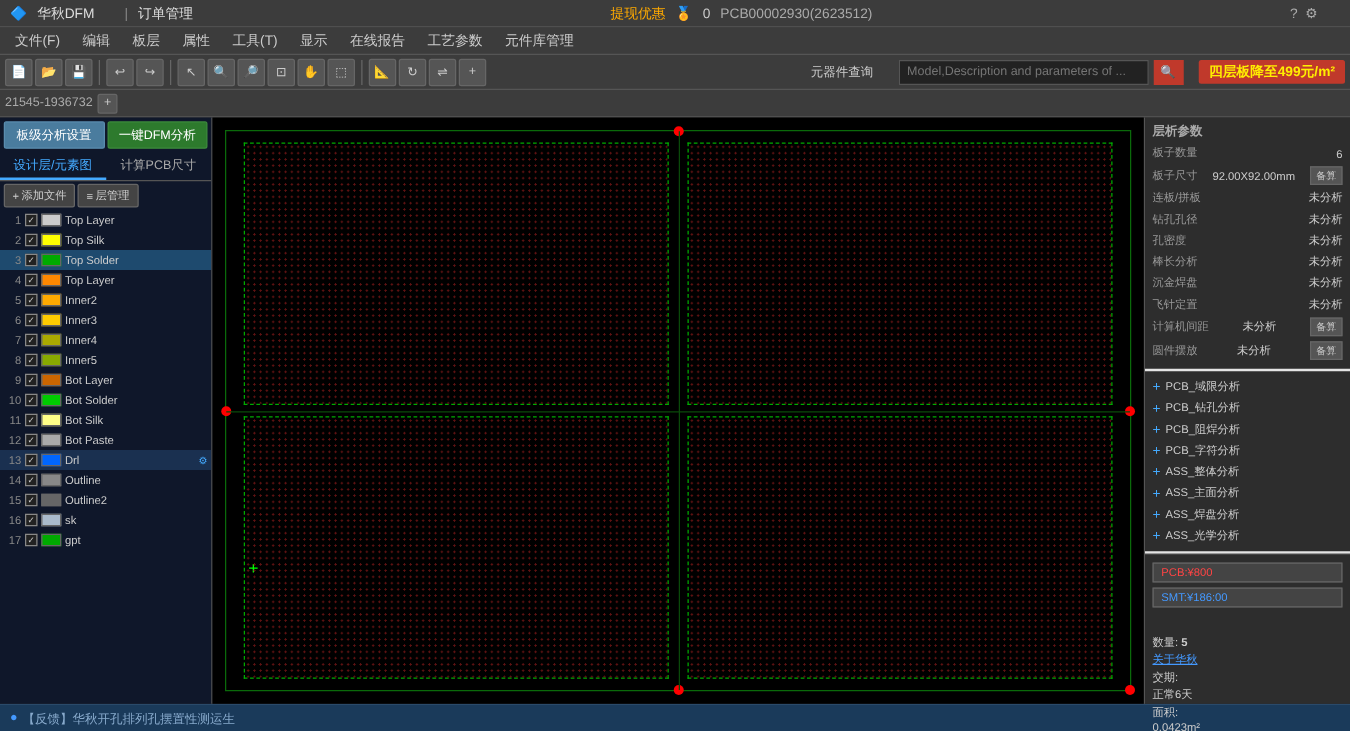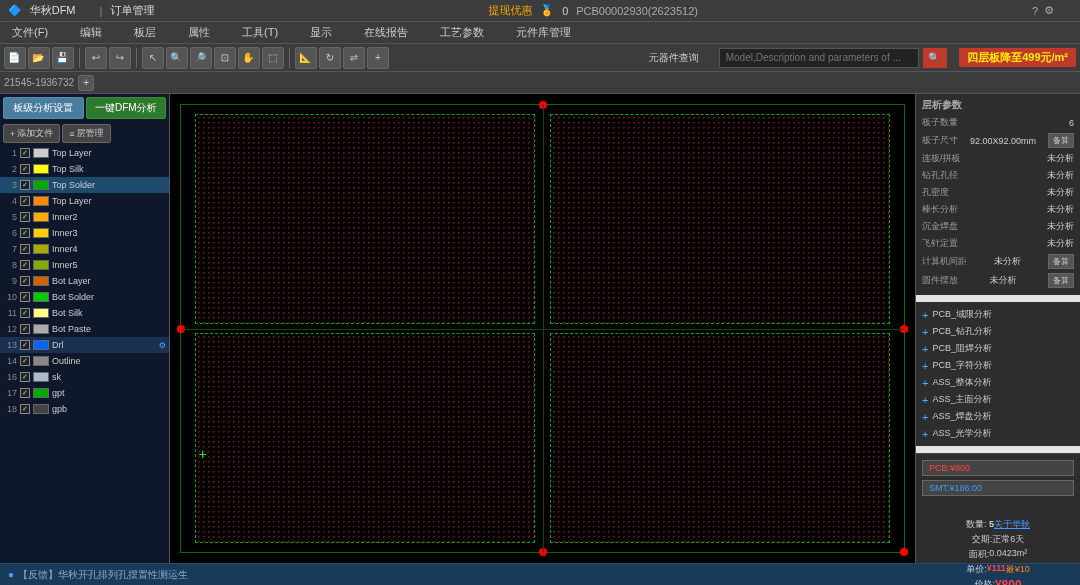--- a/index.html
+++ b/index.html
@@ -6,21 +6,21 @@
     body { width: 1080px; height: 585px; background: #2a2a2a; font-family: 'Microsoft YaHei', Arial, sans-serif; font-size: 11px; color: #ccc; overflow: hidden; }
     
     
     #titlebar { background: #3c3c3c; height: 22px; display: flex; align-items: center; justify-content: space-between; padding: 0 8px; border-bottom: 1px solid #555; }
     #titlebar-left { display: flex; align-items: center; gap: 8px; color: #ddd; font-size: 11px; }
     .win-min { background: #ffbd44; }
     .win-max { background: #00ca56; }
     .win-close { background: #ff6058; }
     
     
-    #menubar { background: #3c3c3c; height: 22px; display: flex; align-items: center; padding: 0 4px; border-bottom: 1px solid #555; gap: 16px; }
+    #menubar { background: #3c3c3c; height: 22px; display: flex; align-items: center; padding: 0 4px; border-bottom: 1px solid #555; gap: 2px; }
     .menu-item { padding: 2px 8px; color: #ccc; cursor: pointer; font-size: 11px; border-radius: 2px; }
     
     
     #toolbar { background: #3c3c3c; height: 28px; display: flex; align-items: center; padding: 0 4px; border-bottom: 1px solid #555; gap: 2px; }
     .tb-btn { width: 22px; height: 22px; background: #555; border: 1px solid #666; border-radius: 2px; cursor: pointer; display: flex; align-items: center; justify-content: center; color: #ccc; font-size: 10px; }
     .tb-sep { width: 1px; height: 20px; background: #666; margin: 0 3px; }
     .tb-search-area { display: flex; align-items: center; margin-left: auto; gap: 4px; }
     .tb-label { color: #ccc; font-size: 10px; }
     .tb-search-input { background: #222; border: 1px solid #555; color: #ccc; padding: 2px 6px; font-size: 10px; width: 200px; height: 20px; margin-left: 16px; }
     .tb-search-btn { background: #c0392b; border: none; color: white; padding: 2px 6px; cursor: pointer; font-size: 10px; height: 20px; }
@@ -49,34 +49,34 @@
     .layer-check { width: 10px; height: 10px; border: 1px solid #888; background: #222; cursor: pointer; display: flex; align-items: center; justify-content: center; font-size: 7px; }
     .layer-color { width: 16px; height: 10px; border: 1px solid #666; }
     .layer-name { flex: 1; font-size: 9px; }
     
     
     #canvas-area { flex: 1; background: #000; position: relative; overflow: hidden; }
     #pcb-canvas { width: 100%; height: 100%; position: relative; }
     
     
     #right-panel { width: 165px; background: #2d2d2d; border-left: 1px solid #555; display: flex; flex-direction: column; font-size: 10px; }
-    .rp-section { padding: 4px 6px; border-bottom: 7px solid #e5e5e5; }
+    .rp-section { padding: 4px 6px; border-bottom: 2px solid #e5e5e5; }
     .rp-title { color: #aaa; font-size: 10px; font-weight: bold; margin-bottom: 3px; }
     .rp-row { display: flex; justify-content: space-between; align-items: center; margin-bottom: 2px; padding: 1px 0; }
     .rp-label { color: #999; font-size: 9px; }
     .rp-value { color: #ccc; font-size: 9px; }
     .rp-value-btn { background: #555; border: 1px solid #666; color: #ccc; font-size: 8px; padding: 1px 4px; cursor: pointer; }
     .rp-analysis-item { display: flex; align-items: center; gap: 4px; padding: 2px 0; cursor: pointer; color: #ccc; font-size: 9px; }
     .rp-plus { color: #4af; font-size: 11px; }
     .rp-bottom { margin-top: auto; padding: 6px; border-top: 1px solid #444; }
     .rp-price-row { display: flex; gap: 4px; margin-bottom: 22px; flex-direction: column; }
     .rp-price-tag { background: #444; border: 1px solid #666; padding: 2px 6px; font-size: 9px; }
     .rp-price-red { color: #ff4444; }
     .rp-price-blue { color: #4499ff; }
-    .rp-info-row { display: flex; justify-content: center; margin-bottom: 2px; font-size: 9px; }
+    .rp-info-row { display: flex; justify-content: flex-end; margin-bottom: 2px; font-size: 9px; flex-direction: column; }
     .rp-link { color: #4499ff; cursor: pointer; text-decoration: underline; }
     .rp-highlight-red { color: #ff4444; font-weight: bold; }
     .rp-highlight-orange { color: #ff8800; }
     .rp-order-btn { width: 100%; background: #ff4400; border: none; color: white; padding: 4px; font-size: 11px; font-weight: bold; cursor: pointer; border-radius: 2px; margin-top: 4px; }
     
     
     #notification { background: #1a3a5a; height: 22px; display: flex; align-items: center; padding: 0 8px; gap: 4px; font-size: 10px; color: #88aacc; border-top: 1px solid #2a4a6a; }
     .notif-icon { color: #4499ff; }
     
     ::-webkit-scrollbar { width: 6px; height: 6px; }
@@ -152,20 +152,24 @@
   <button class="tb-btn" style="width:16px;height:16px;">+</button>
 </div>
 
 <div id="main">
 
   <div id="left-panel">
     <div class="panel-btn-row">
       <button class="panel-btn">板级分析设置</button>
       <button class="panel-btn panel-btn-green">一键DFM分析</button>
     </div>
+    <div class="panel-tabs">
+      <div class="panel-tab active">设计层/元素图</div>
+      <div class="panel-tab">计算PCB尺寸</div>
+    </div>
     <div class="panel-actions">
       <button class="panel-action-btn">
         <span>+</span>
         <span>添加文件</span>
       </button>
       <button class="panel-action-btn">
         <span>≡</span>
         <span>层管理</span>
       </button>
     </div>
@@ -263,41 +267,41 @@
         <span style="margin-left:auto;color:#4af;font-size:8px;">⚙</span>
       </div>
 
       <div class="layer-item">
         <span class="layer-num">14</span>
         <div class="layer-check">✓</div>
         <div class="layer-color" style="background:#888888;"></div>
         <span class="layer-name">Outline</span>
       </div>
 
+      <div class="layer-item">
+        <span class="layer-num">15</span>
+        <div class="layer-check">✓</div>
+        <div class="layer-color" style="background:#666666;"></div>
+        <span class="layer-name">Outline2</span>
+      </div>
 
       <div class="layer-item">
         <span class="layer-num">16</span>
         <div class="layer-check">✓</div>
         <div class="layer-color" style="background:#aabbcc;"></div>
         <span class="layer-name">sk</span>
       </div>
 
       <div class="layer-item">
         <span class="layer-num">17</span>
         <div class="layer-check">✓</div>
         <div class="layer-color" style="background:#00aa00;"></div>
         <span class="layer-name">gpt</span>
       </div>
 
-      <div class="layer-item">
-        <span class="layer-num">18</span>
-        <div class="layer-check">✓</div>
-        <div class="layer-color" style="background:#444444;"></div>
-        <span class="layer-name">gpb</span>
-      </div>
     </div>
   </div>
 
   <div id="canvas-area">
     <div id="pcb-canvas">
 
       <div style="position:absolute;top:10px;left:10px;right:10px;bottom:10px;border:1px solid #0a6a0a;">
 
         <div style="position:absolute;top:0;left:50%;width:8px;height:8px;background:red;border-radius:50%;transform:translate(-50%,-50%);"></div>
         <div style="position:absolute;top:50%;right:0;width:8px;height:8px;background:red;border-radius:50%;transform:translate(50%,-50%);"></div>

